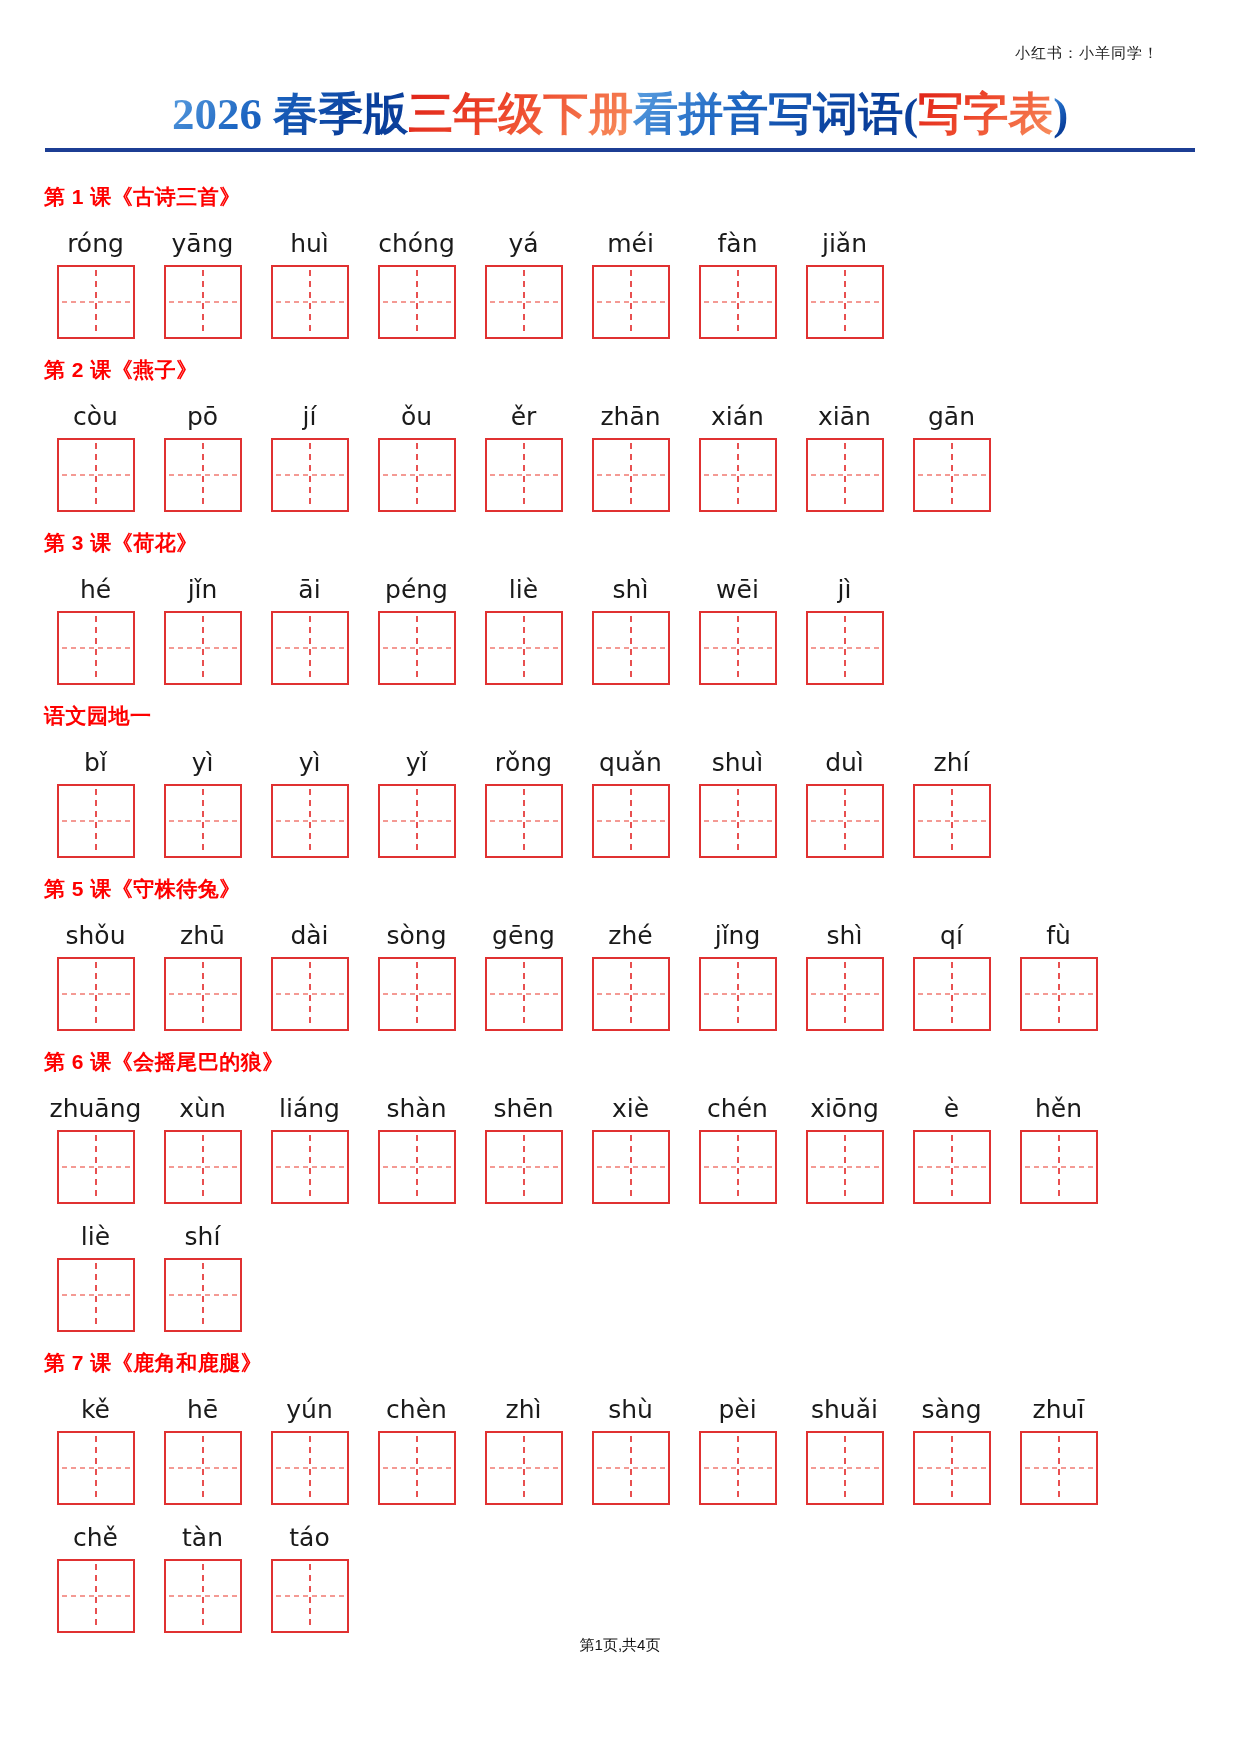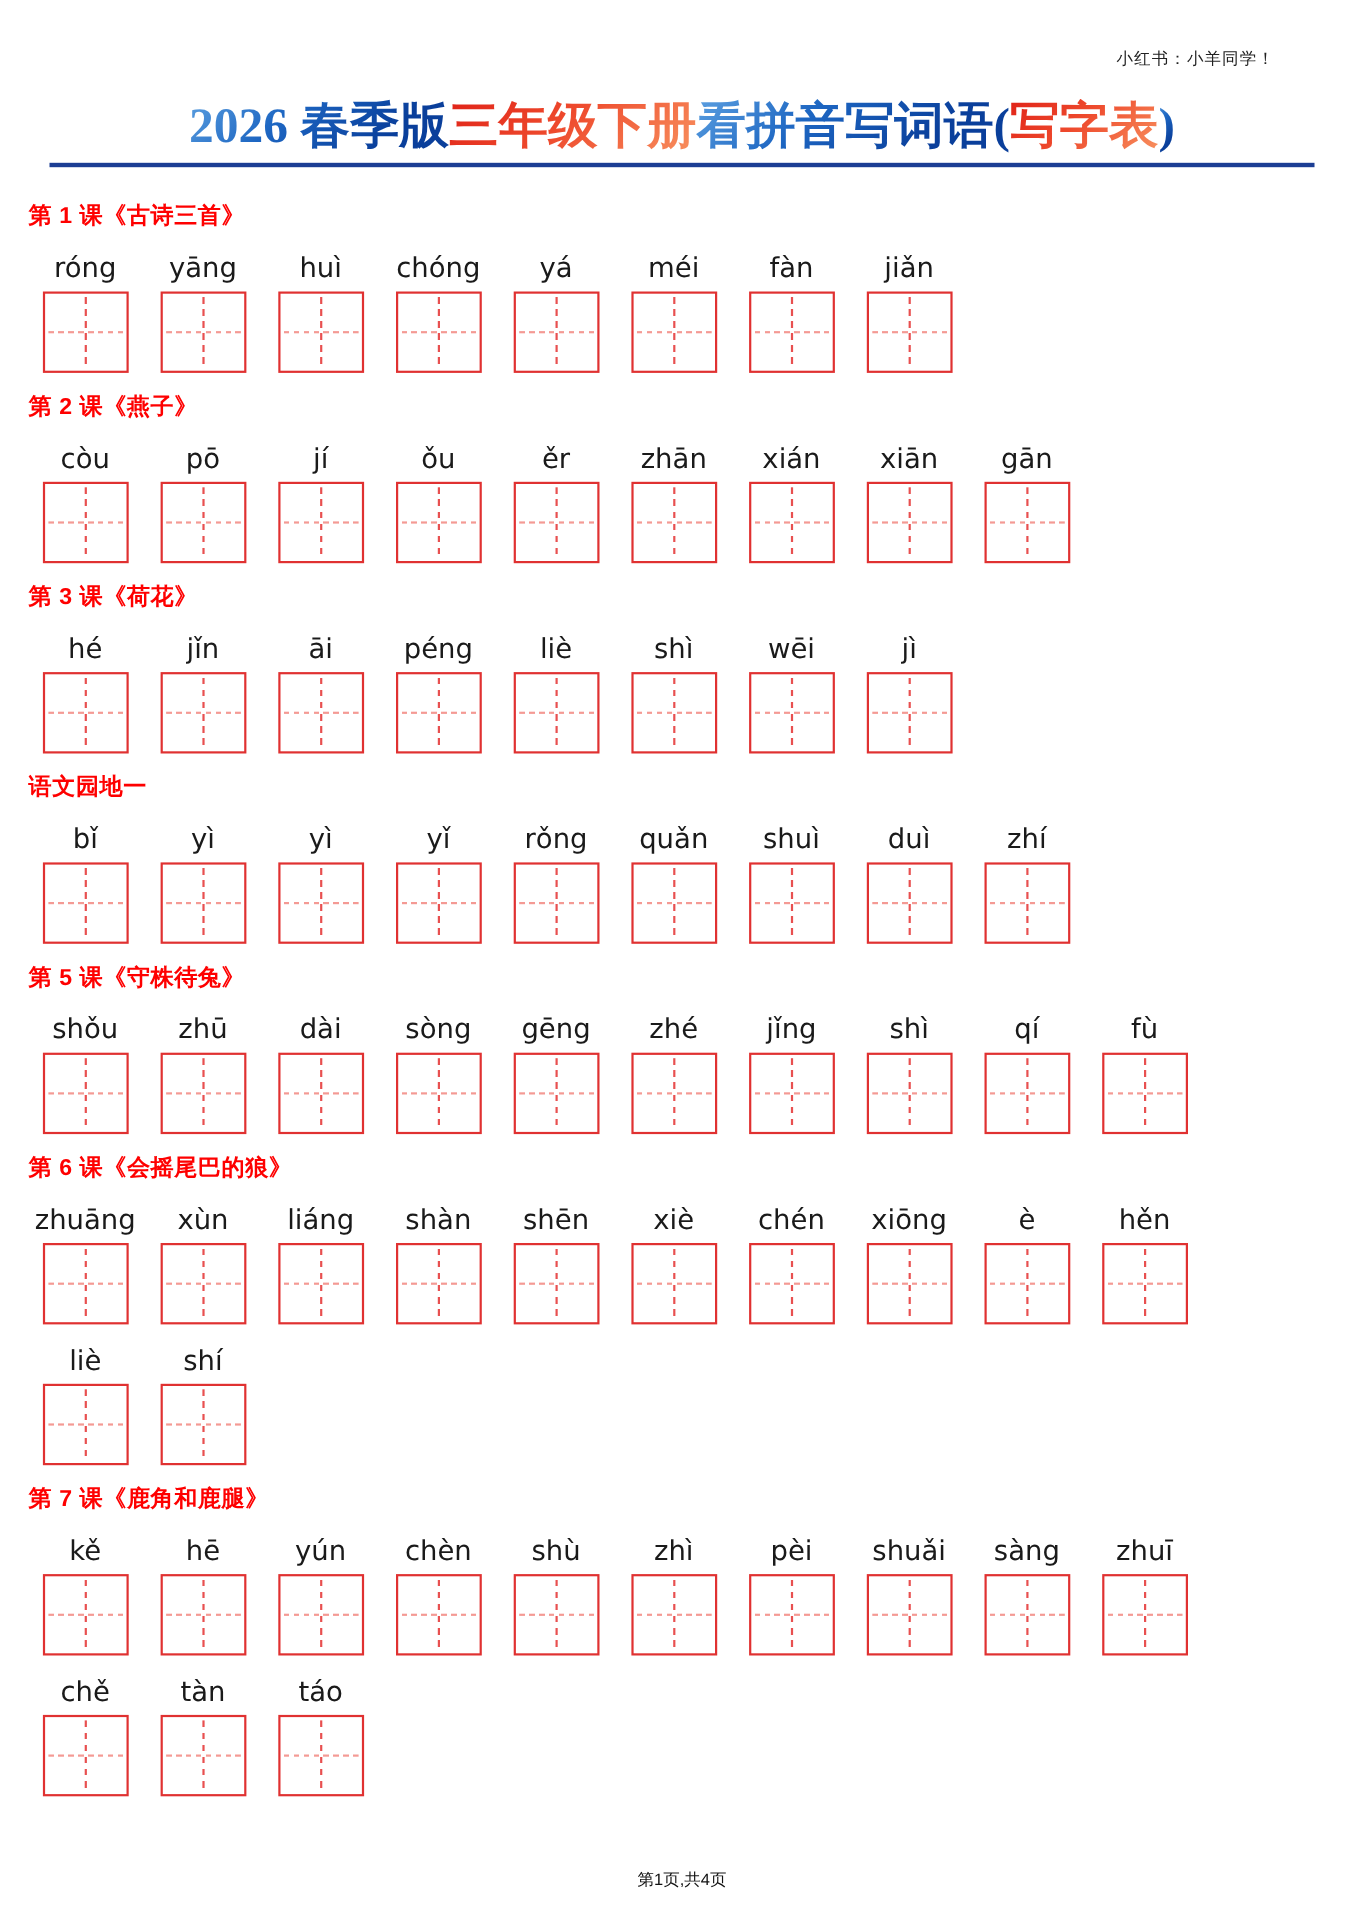--- a/index.html
+++ b/index.html
@@ -46,21 +46,21 @@
   }
   .title .seg.gap { }
   .seg-blue { background-image: linear-gradient(135deg, #5b9fe0 0%, #1d66c2 35%, #0a3f9b 75%); }
   .seg-red  { background-image: linear-gradient(135deg, #e02318 0%, #ee4a2d 45%, #f8915f 100%); }
   .divider {
     margin: 8px 45px 0 45px;
     border-top: 4px solid var(--divider-blue);
     height: 0;
   }
   .content {
-    padding-left: 24px;
+    padding-left: 42px;
     padding-right: 20px;
   }
   .section-heading {
     margin: 0 0 22px 2px;
     font-size: 21px;
     font-weight: bold;
     color: var(--heading-red);
     letter-spacing: 0.5px;
     line-height: 1;
   }
@@ -105,21 +105,21 @@
   .tianzige .hline {
     position: absolute;
     left: 3px; right: 3px;
     top: 50%;
     height: 2px;
     margin-top: -1px;
     background: repeating-linear-gradient(90deg, var(--guide-h) 0 5px, transparent 5px 9px);
   }
   .footer {
     position: absolute;
-    top: 1700px;
+    top: 1636px;
     left: 0;
     width: 100%;
     text-align: center;
     font-size: 15px;
     color: #111;
   }
 </style>
 </head>
 <body>
 
@@ -579,28 +579,28 @@
           </div>
         </div>
         <div class="cell">
           <div class="pinyin">chèn</div>
           <div class="tianzige">
             <span class="vline"></span>
             <span class="hline"></span>
           </div>
         </div>
         <div class="cell">
+          <div class="pinyin">zhì</div>
+          <div class="tianzige">
+            <span class="vline"></span>
+            <span class="hline"></span>
+          </div>
+        </div>
+        <div class="cell">
           <div class="pinyin">shù</div>
-          <div class="tianzige">
-            <span class="vline"></span>
-            <span class="hline"></span>
-          </div>
-        </div>
-        <div class="cell">
-          <div class="pinyin">zhì</div>
           <div class="tianzige">
             <span class="vline"></span>
             <span class="hline"></span>
           </div>
         </div>
         <div class="cell">
           <div class="pinyin">pèi</div>
           <div class="tianzige">
             <span class="vline"></span>
             <span class="hline"></span>

